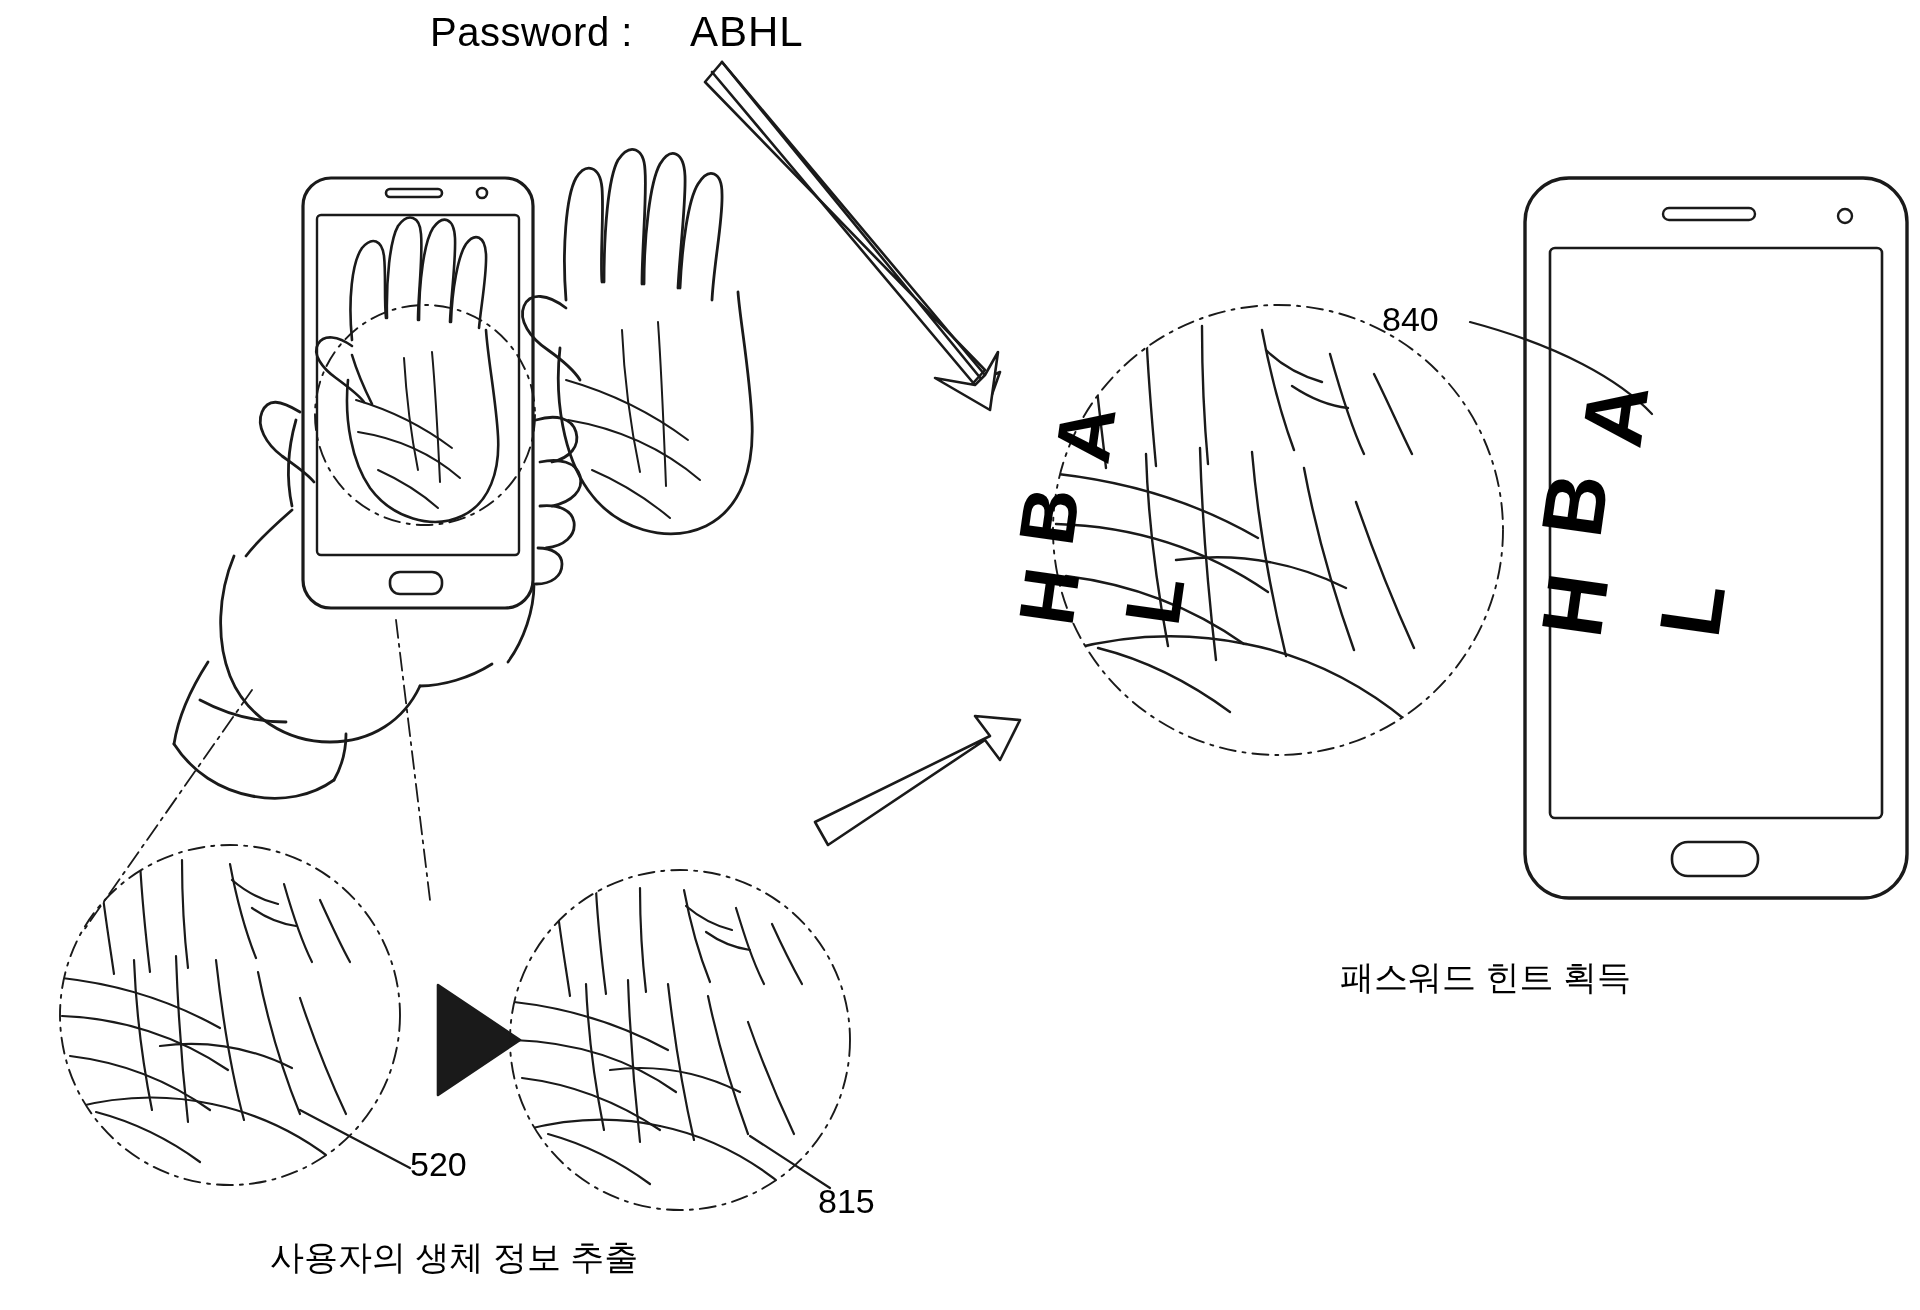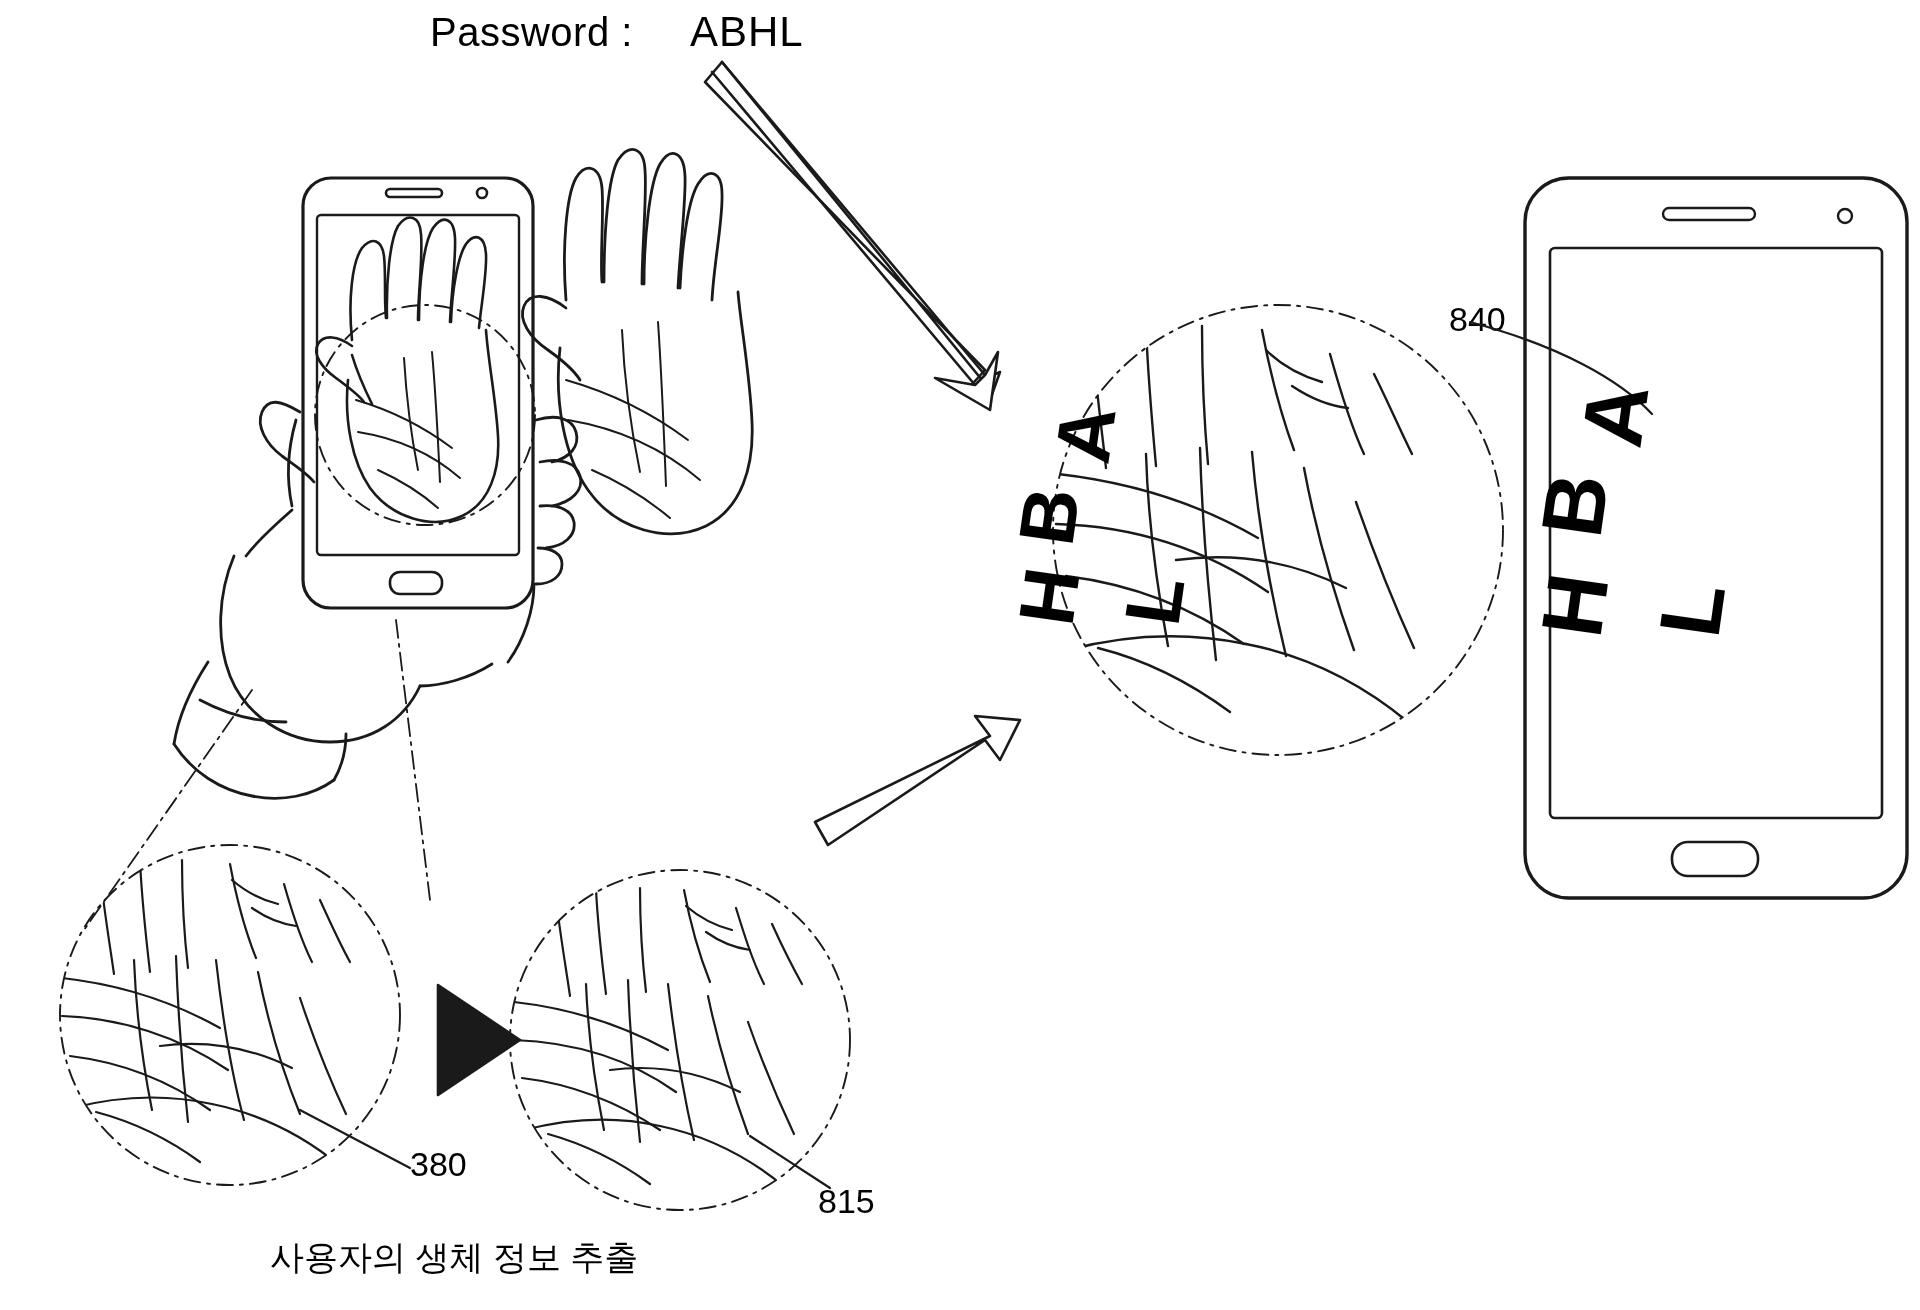--- a/index.html
+++ b/index.html
@@ -46,25 +46,26 @@
   }
 </style>
 </head>
 <body>
 
 <div id="figure-root">
 
   <div class="txt label-password-word" style="left:430px; top:10px;">Password :</div>
   <div class="txt label-password-value" style="left:690px; top:8px;">ABHL</div>
 
-  <div class="txt ref-num" style="left:410px; top:1145px;">380</div>
+  <div class="txt ref-num" style="left:410px; top:1145px;">520</div>
   <div class="txt ref-num" style="left:818px; top:1182px;">815</div>
-  <div class="txt ref-num" style="left:1449px; top:300px;">840</div>
+  <div class="txt ref-num" style="left:1382px; top:300px;">840</div>
 
   <div class="txt caption-ko" style="left:270px; top:1235px;">사용자의 생체 정보 추출</div>
+  <div class="txt caption-ko" style="left:1340px; top:955px;">패스워드 힌트 획득</div>
 
   <svg width="1920" height="1310" viewBox="0 0 1920 1310" style="position:absolute; left:0; top:0;">
     <defs>
       <clipPath id="clipPalmA">
         <circle cx="230" cy="1015" r="170"></circle>
       </clipPath>
       <clipPath id="clipPalmB">
         <circle cx="680" cy="1040" r="170"></circle>
       </clipPath>
       <clipPath id="clipPalmBig">

